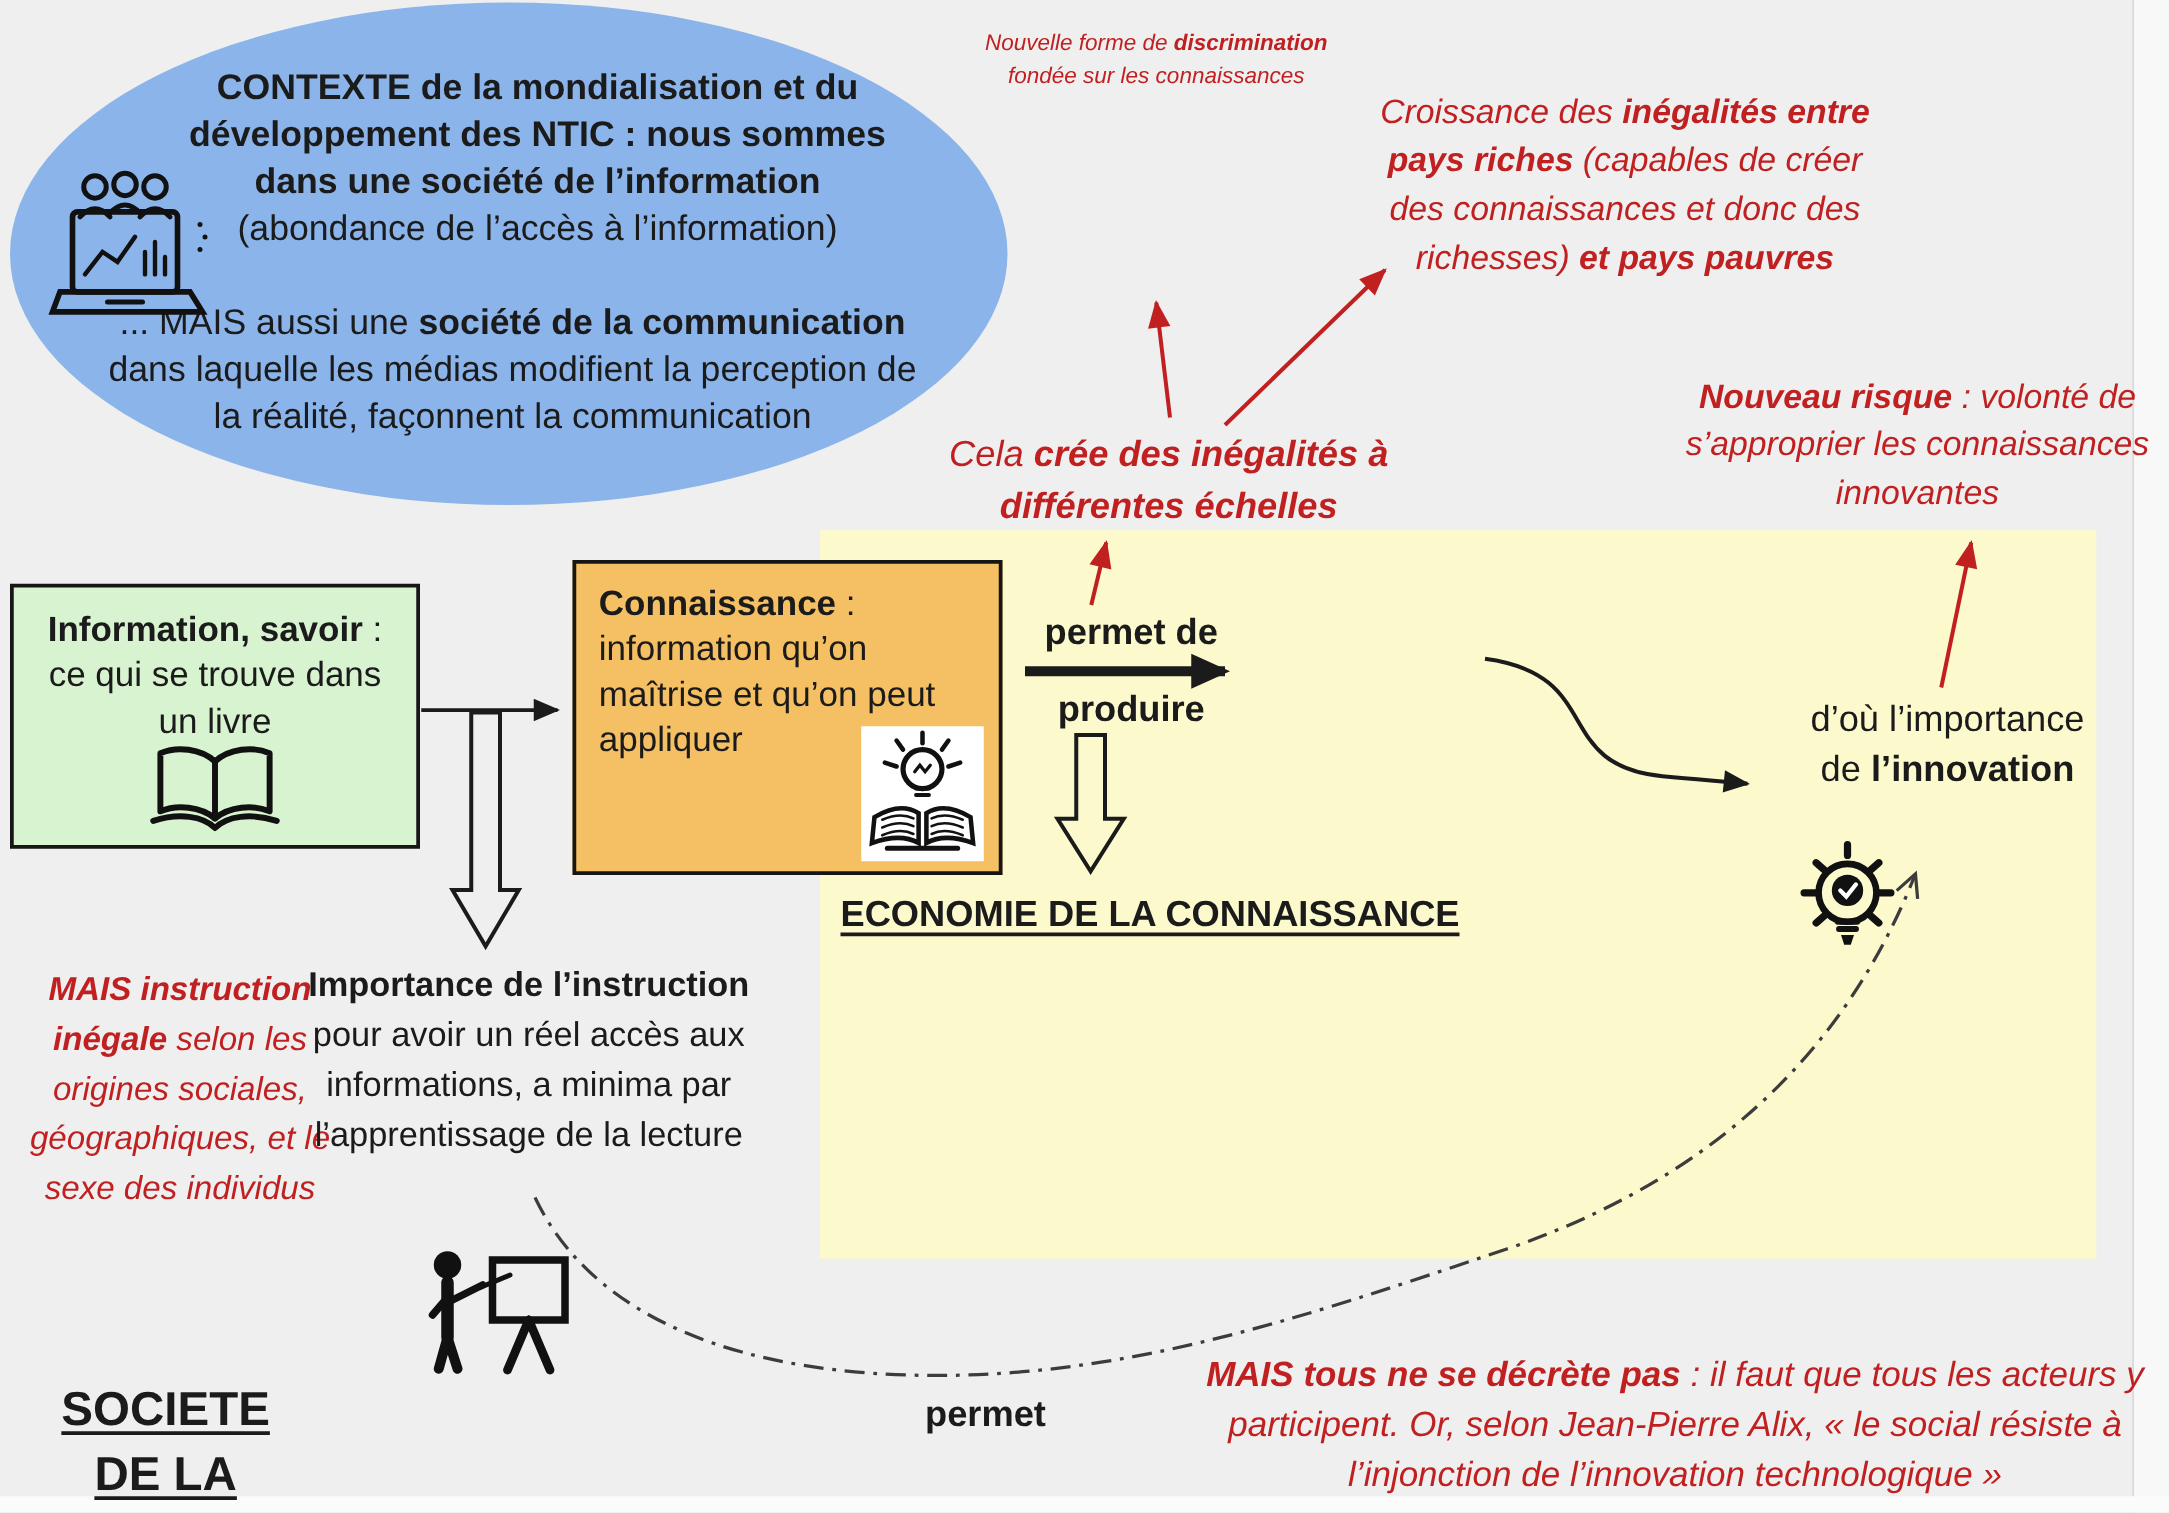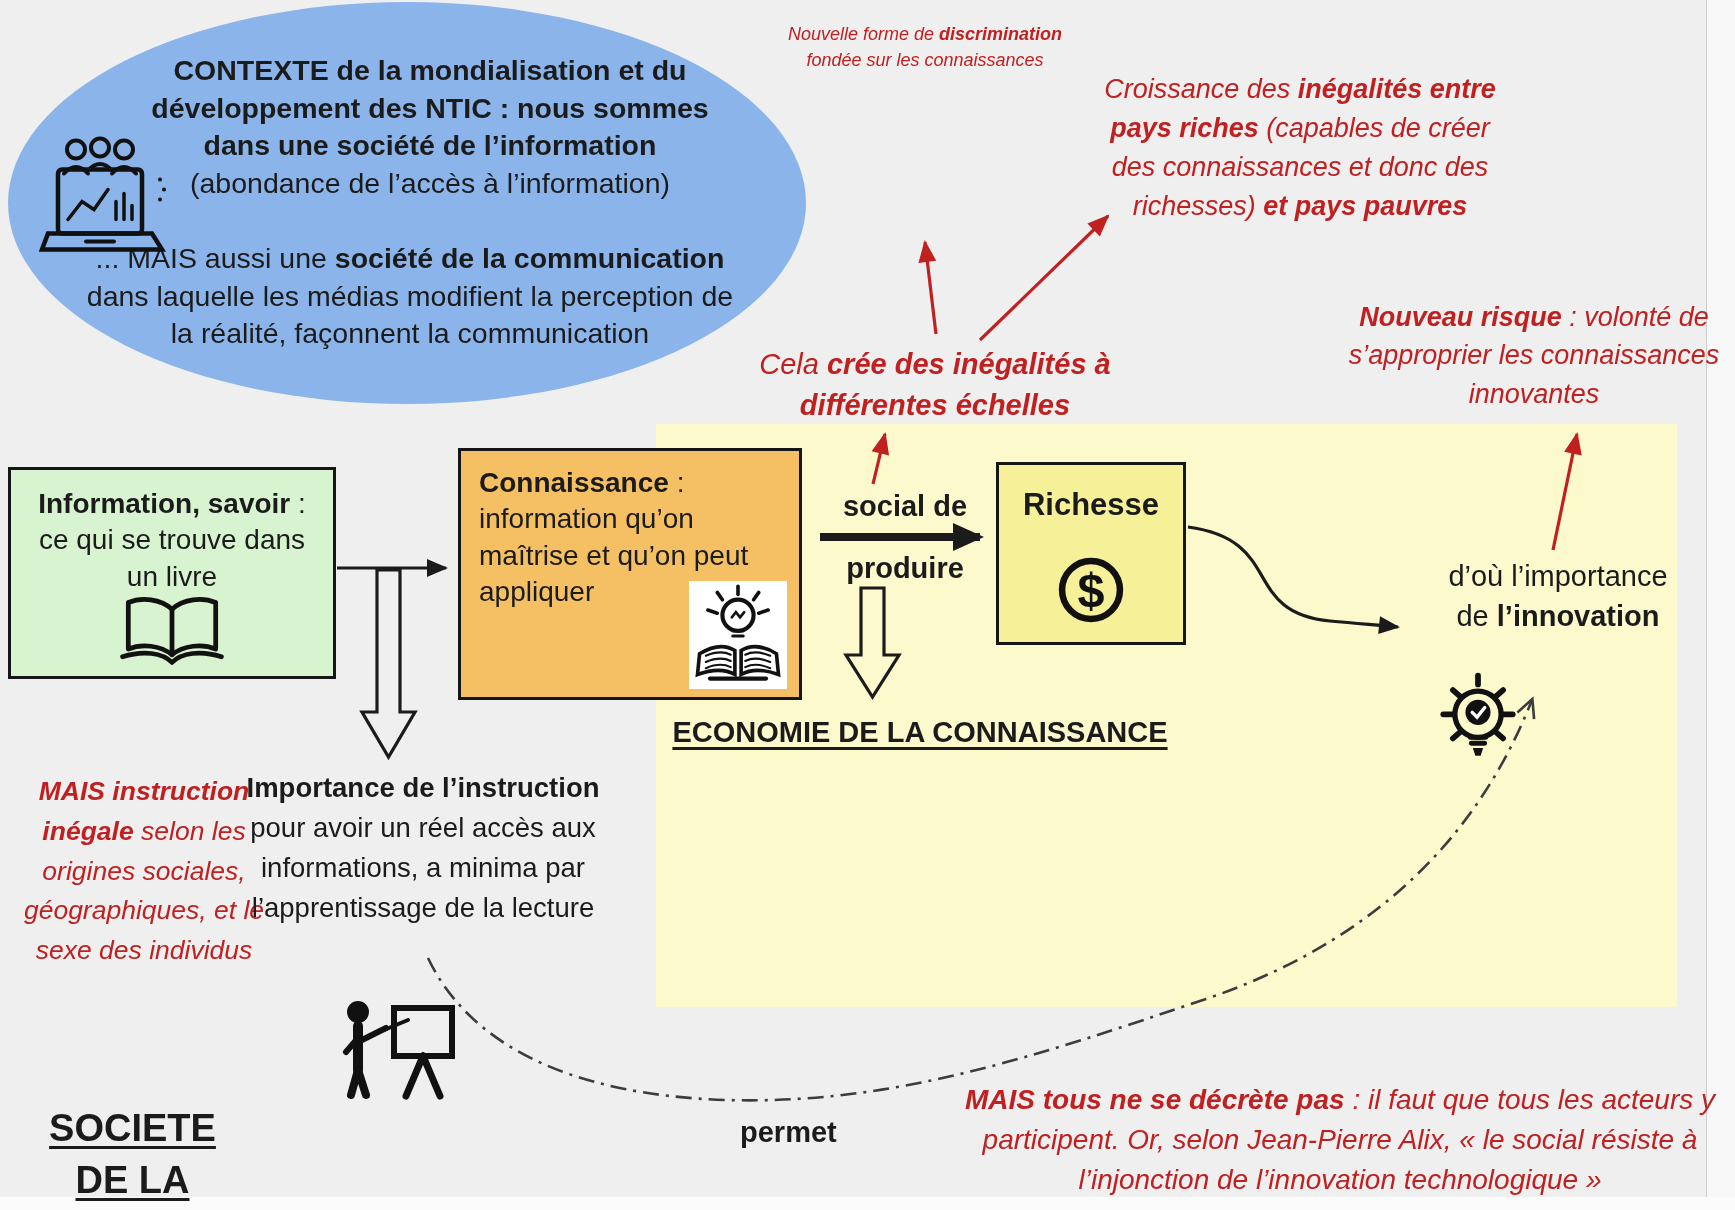--- a/index.html
+++ b/index.html
@@ -83,32 +83,23 @@
         <path d="M42,48 L52,48 M42,53 L52,53" stroke-width="3"></path>
         <path d="M10,70 Q30,58 44,67 L44,90 Q30,82 8,90 Z" stroke-width="3.5"></path>
         <path d="M84,70 Q64,58 50,67 L50,90 Q64,82 86,90 Z" stroke-width="3.5"></path>
         <path d="M16,72 Q30,66 40,71 M16,78 Q30,72 40,77 M16,84 Q30,78 40,83" stroke-width="2"></path>
         <path d="M78,72 Q64,66 54,71 M78,78 Q64,72 54,77 M78,84 Q64,78 54,83" stroke-width="2"></path>
         <path d="M20,94 L74,94" stroke-width="4"></path>
       </svg>
     </span>
   </div>
 
-  <div class="abs ctr" style="left:815px;top:490px;width:180px;font-size:29px;font-weight:700;z-index:4;">social de</div>
+  <div class="abs ctr" style="left:815px;top:490px;width:180px;font-size:29px;font-weight:700;z-index:4;">permet de</div>
   <div class="abs ctr" style="left:815px;top:552px;width:180px;font-size:29px;font-weight:700;z-index:4;">produire</div>
 
-  <div class="abs box" style="left:996px;top:462px;width:190px;height:183px;background:#f6f199;z-index:3;">
-    <div class="ctr" style="padding-top:22px;font-size:31px;font-weight:700;">Richesse</div>
-    <span style="position:absolute;left:50%;bottom:10px;transform:translateX(-50%);">
-      <svg width="84" height="84" viewBox="0 0 90 90">
-        <circle cx="45" cy="45" r="31" fill="none" stroke="#111" stroke-width="7"></circle>
-        <text x="45" y="63" text-anchor="middle" font-size="52" font-weight="bold" fill="#111">$</text>
-      </svg>
-    </span>
-  </div>
 
   <div class="abs ctr underl" style="left:660px;top:716px;width:520px;font-size:29px;font-weight:700;z-index:4;">ECONOMIE DE LA CONNAISSANCE</div>
 
   <div class="abs ctr seg" style="left:1438px;top:556px;width:240px;font-size:29px;line-height:1.38;z-index:4;"><span>d’où l’importance de </span><span style="font-weight: 700;">l’innovation</span></div>
   <span class="abs" style="left:1424px;top:668px;z-index:4;">
     <svg width="108" height="108" viewBox="0 0 112 112" fill="none" stroke="#111" stroke-linecap="round">
       <circle cx="56" cy="48" r="24" stroke-width="5.5"></circle>
       <circle cx="56" cy="46" r="13" fill="#111" stroke="none"></circle>
       <path d="M50,46 L55,51 L63,41" stroke="#fff" stroke-width="3.5"></path>
       <path d="M48,72 L64,72 M49,78 L63,78" stroke-width="5"></path>

